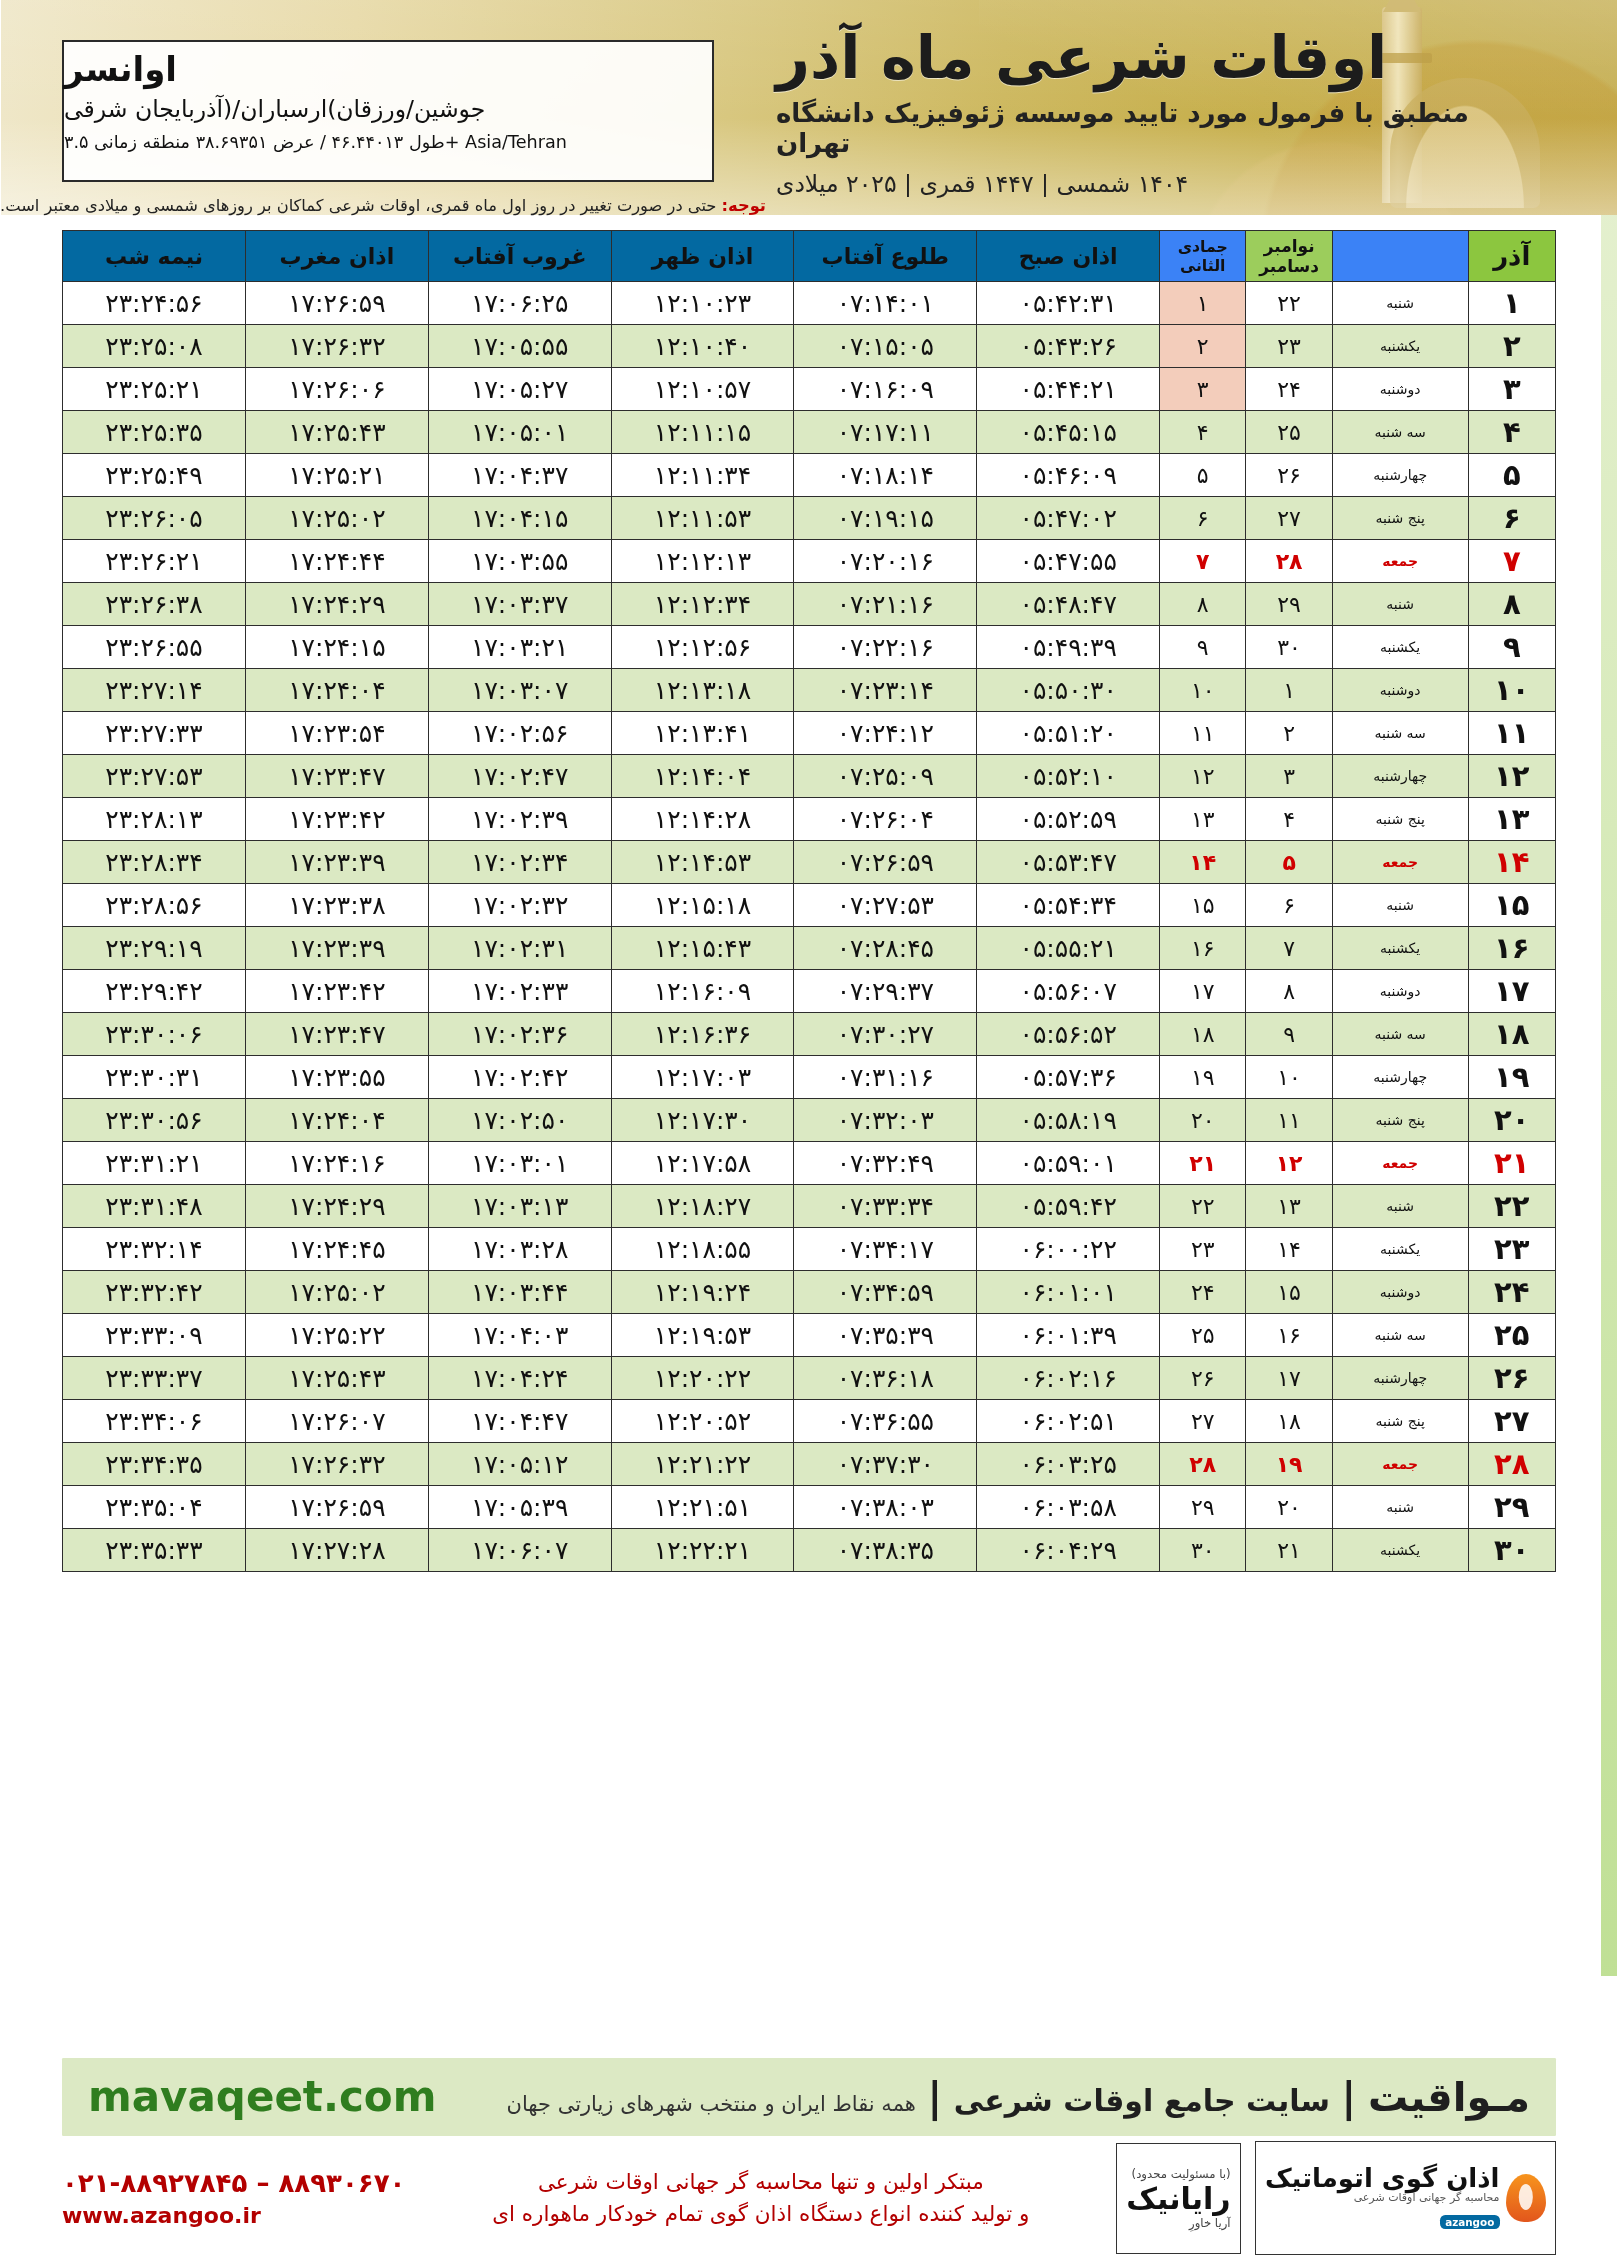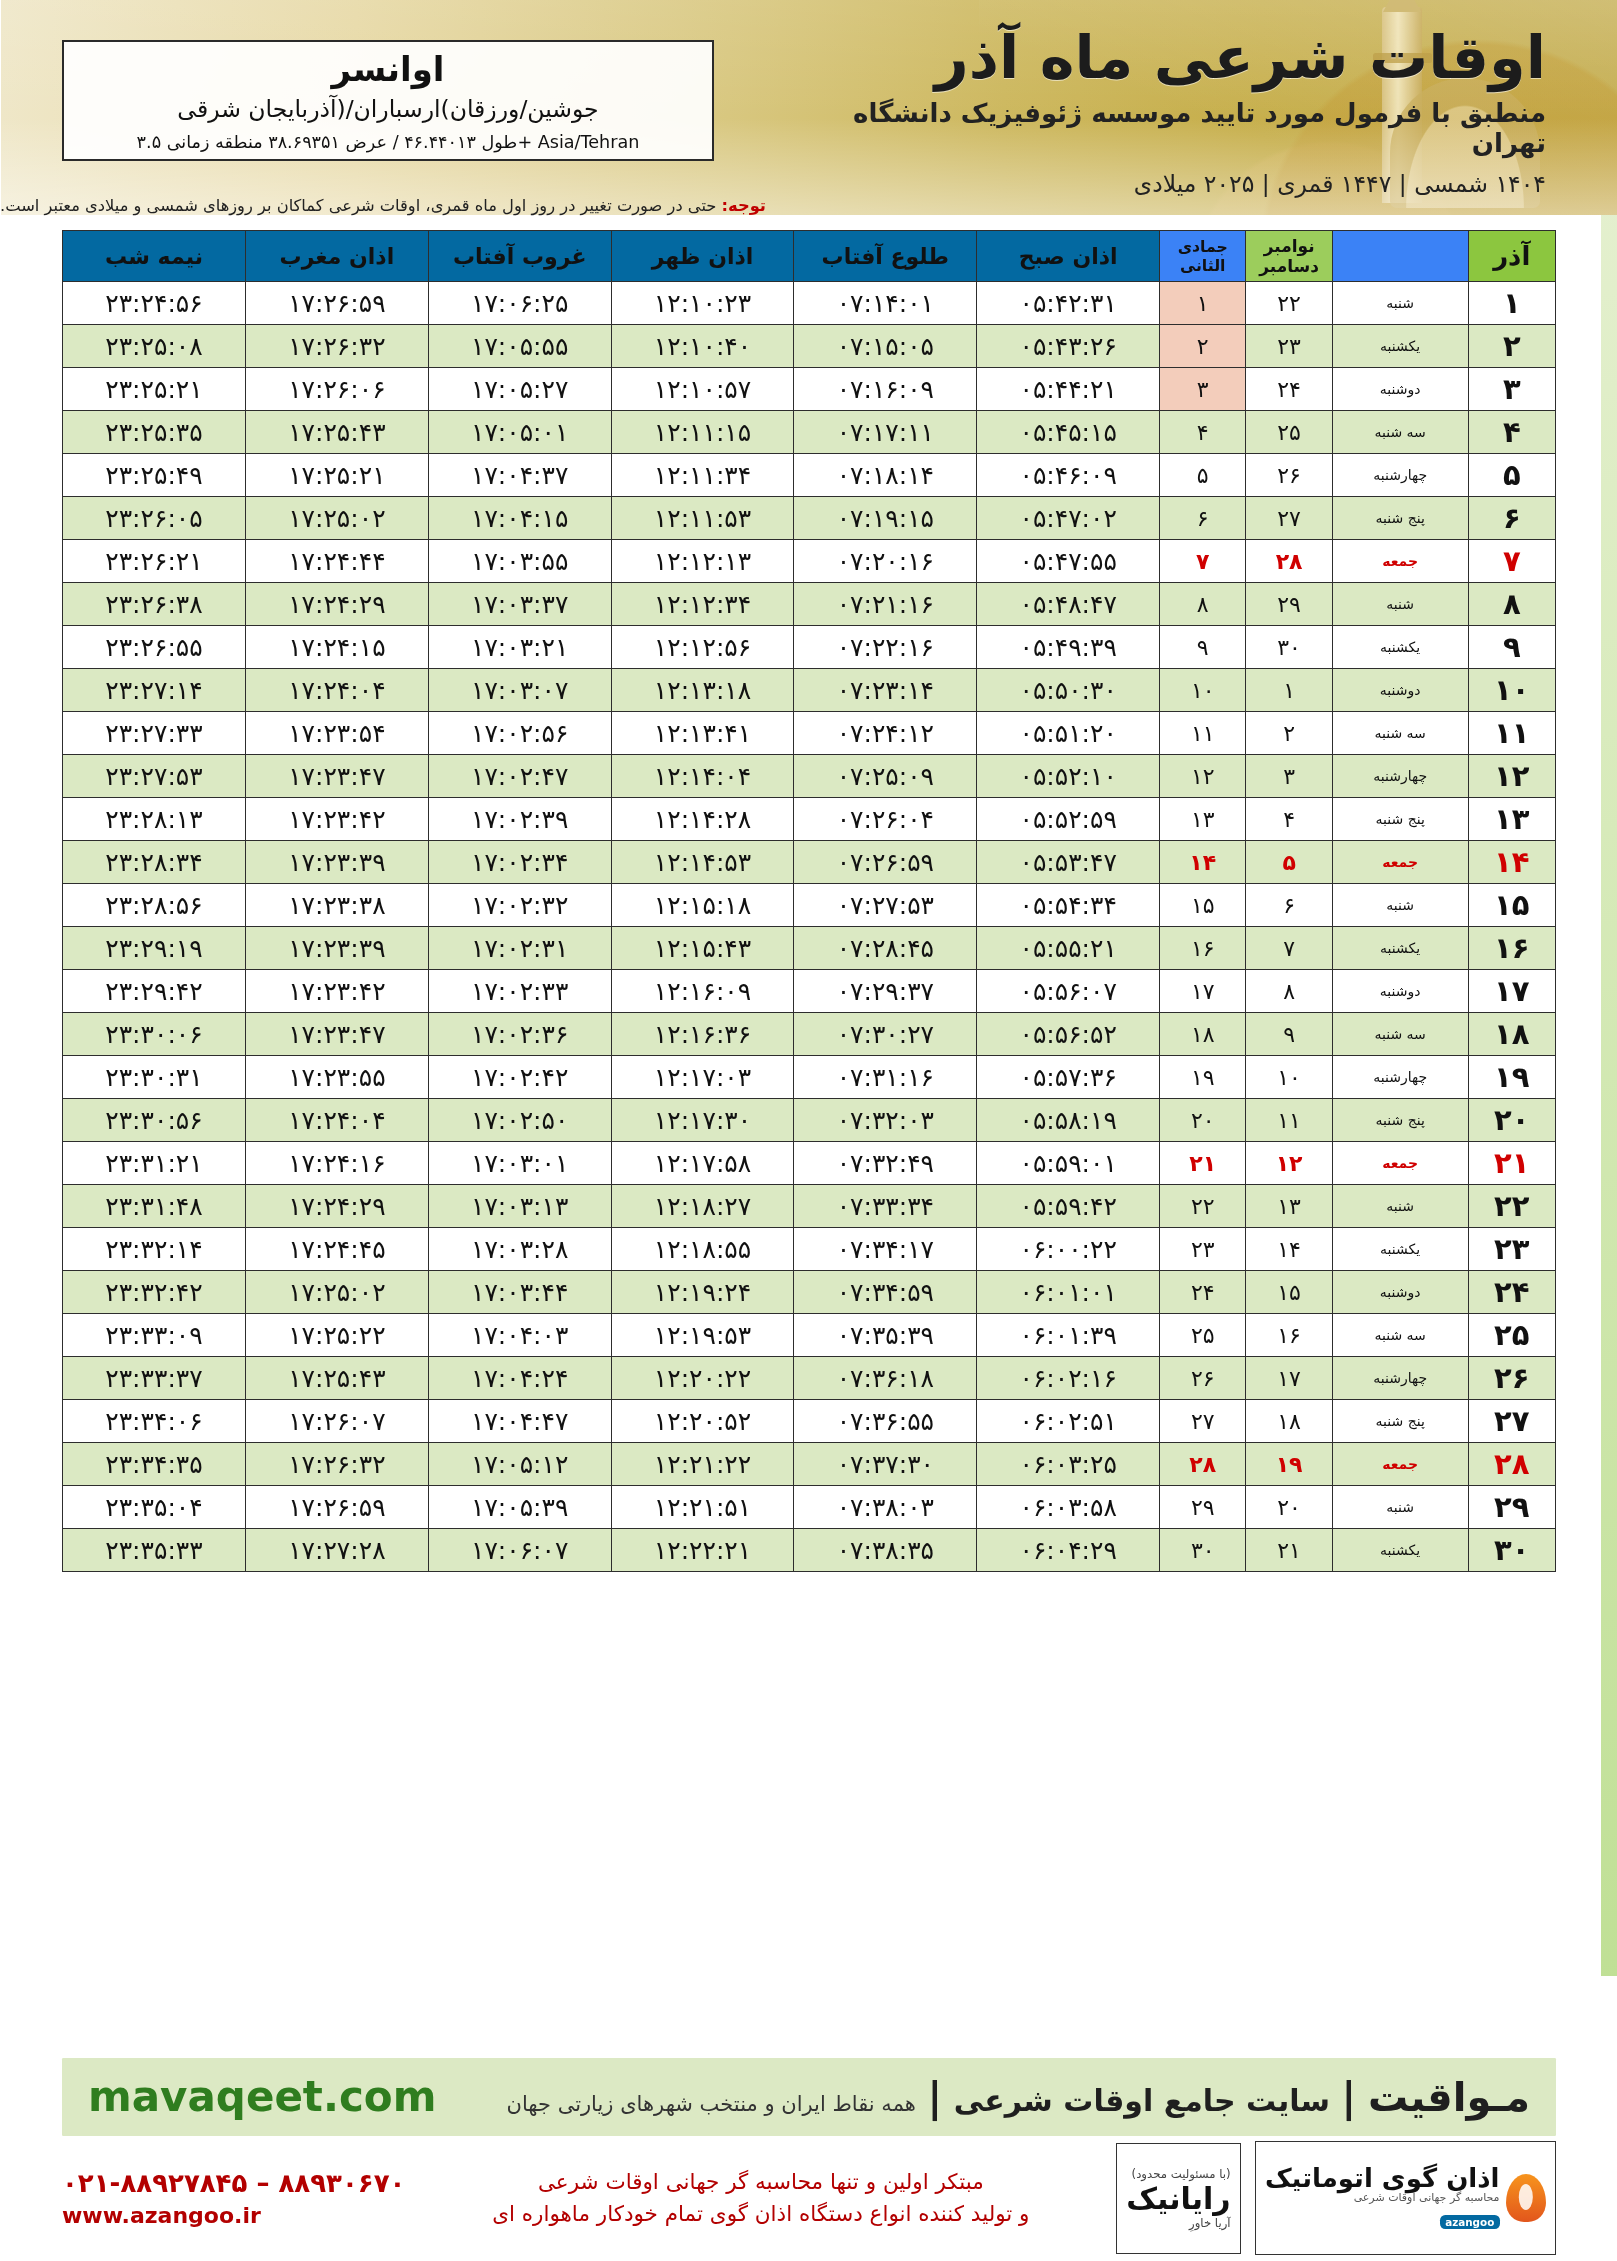--- a/index.html
+++ b/index.html
@@ -38,29 +38,29 @@
   .minaret:after{
     content:"";position:absolute;left:-9px;top:46px;width:59px;height:10.4px;
     background:#b9993f;border-radius:2.6px;opacity:.75;
   }
   .dome{
     position:absolute;top:78px;right:78px;width:150px;height:130px;
     background:radial-gradient(ellipse at 50% 100%,#e3d096 0 55%,#c9ae5c 56% 100%);
     border-radius:75px 75px 6.5px 6.5px;opacity:.75;
   }
   .header-city{
-    position:absolute;left:62px;top:40px;width:652px;height:121px;
+    position:absolute;left:62px;top:40px;width:652px;height:142px;
     border:2px solid #2a2a2a;background:rgba(255,255,255,.92);
-    text-align:center;box-sizing:border-box;padding-top:10.4px;
+    text-align:left;box-sizing:border-box;padding-top:10.4px;
   }
   .city-name{font-size:34px;font-weight:bold;color:#111;line-height:1.05;}
   .city-sub{font-size:23.5px;color:#111;margin-top:6.5px;}
   .city-coords{font-size:17.6px;color:#111;margin-top:9px;direction:ltr;}
   .title-block{
-    position:absolute;right:72px;top:27px;width:770px;text-align:right;
+    position:absolute;right:72px;top:27px;width:770px;text-align:left;
   }
   .main-title{
     font-size:59px;font-weight:bold;color:#1c1c1c;line-height:1.05;
     text-shadow:0 1.3px 0 rgba(255,255,255,.55);
   }
   .sub-title{font-size:26px;font-weight:bold;color:#222;margin-top:9px;}
   .date-line{font-size:23.5px;color:#222;margin-top:11.7px;}
   .note{
     position:absolute;left:0;top:196px;width:1528px;text-align:left;
     padding-right:44px;box-sizing:border-box;font-size:16.3px;color:#222;

